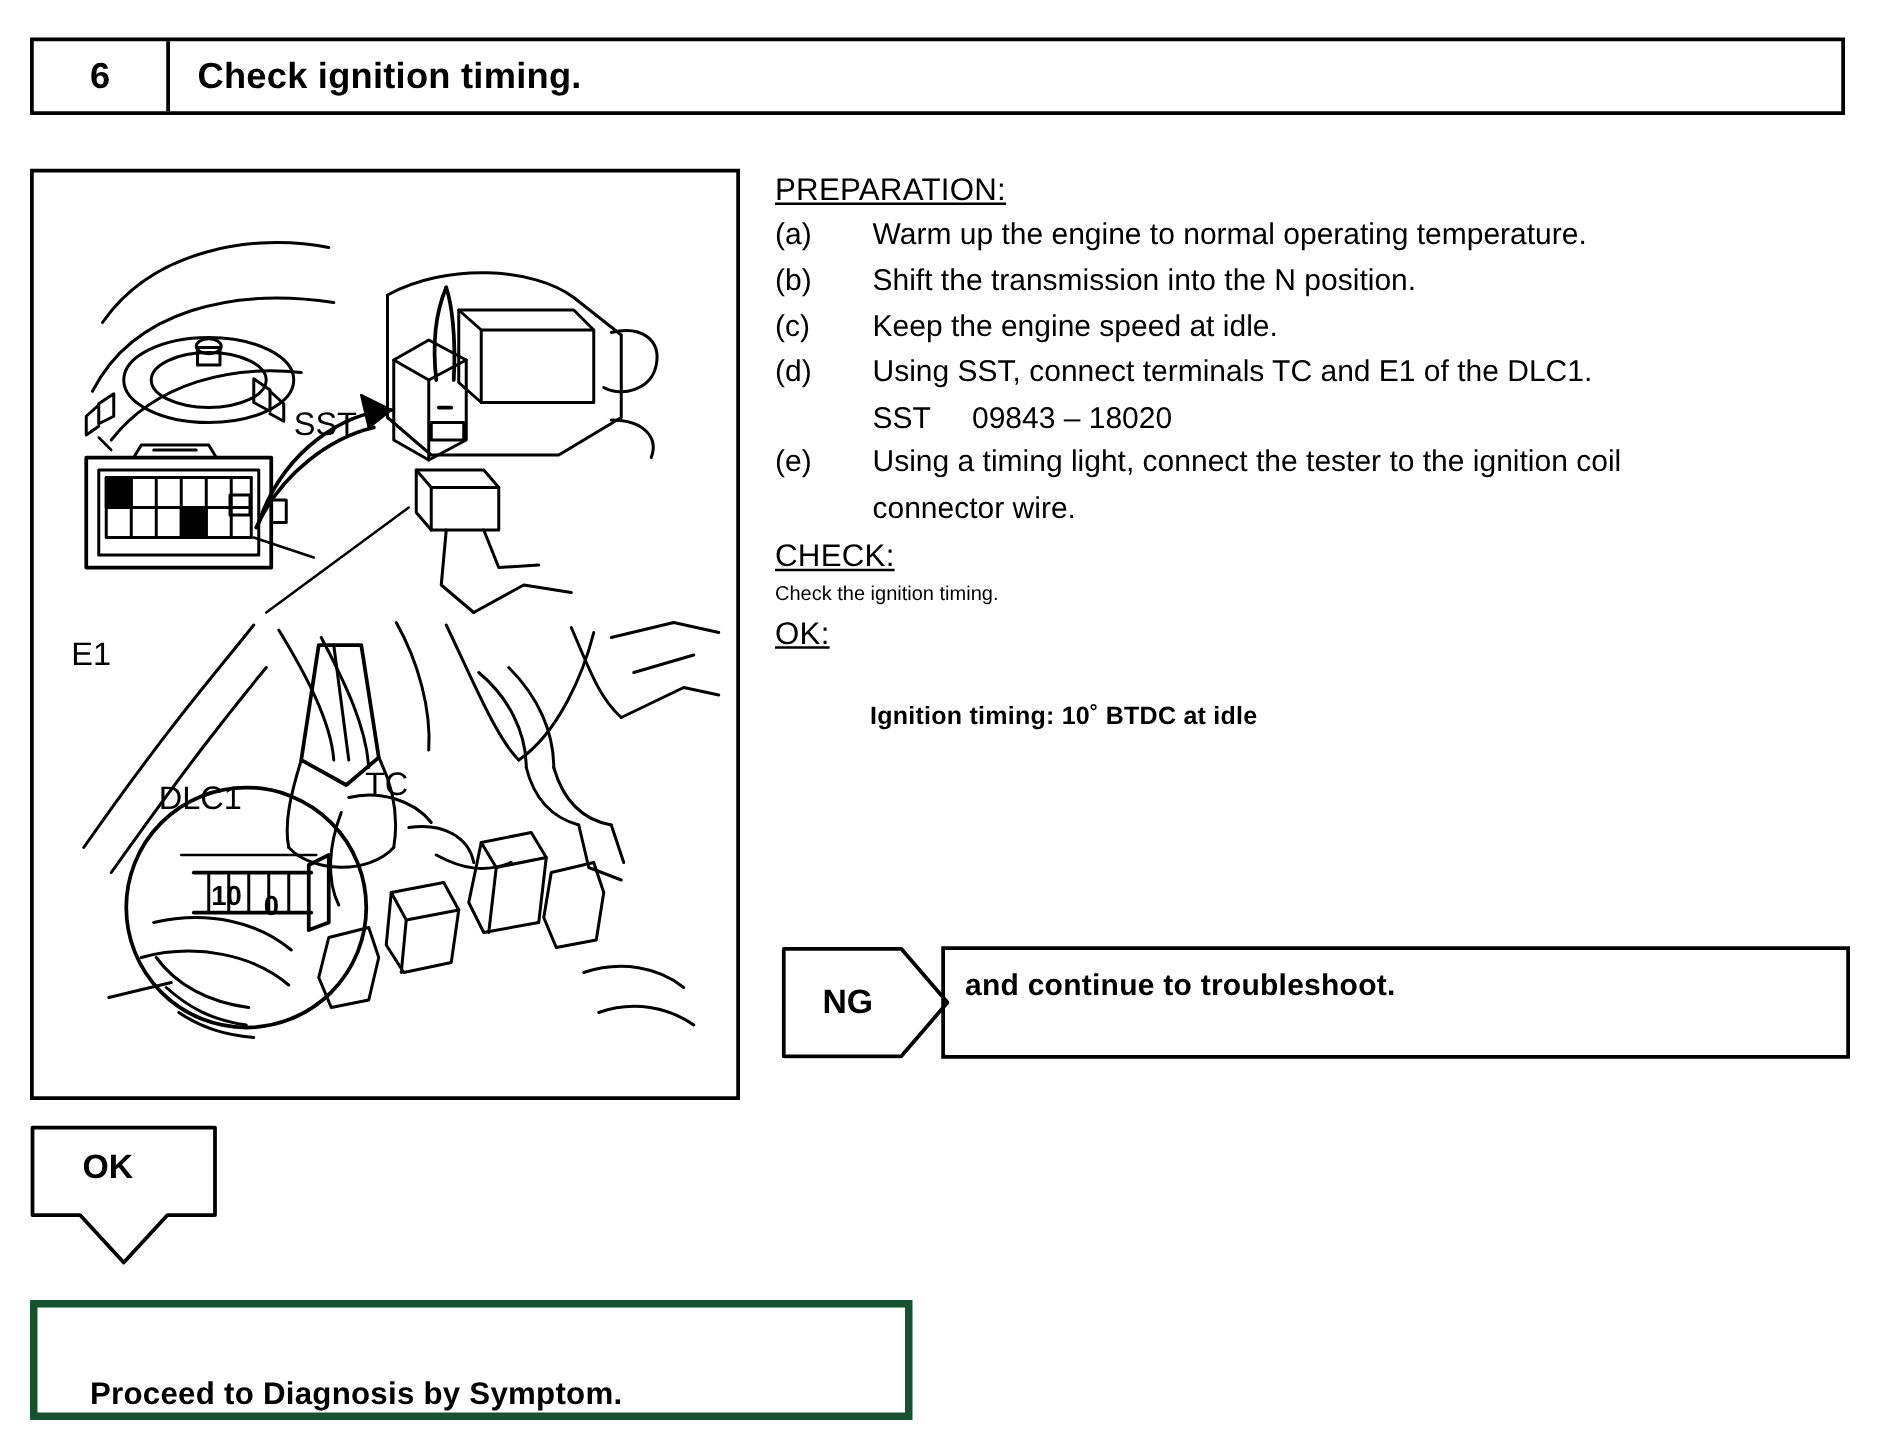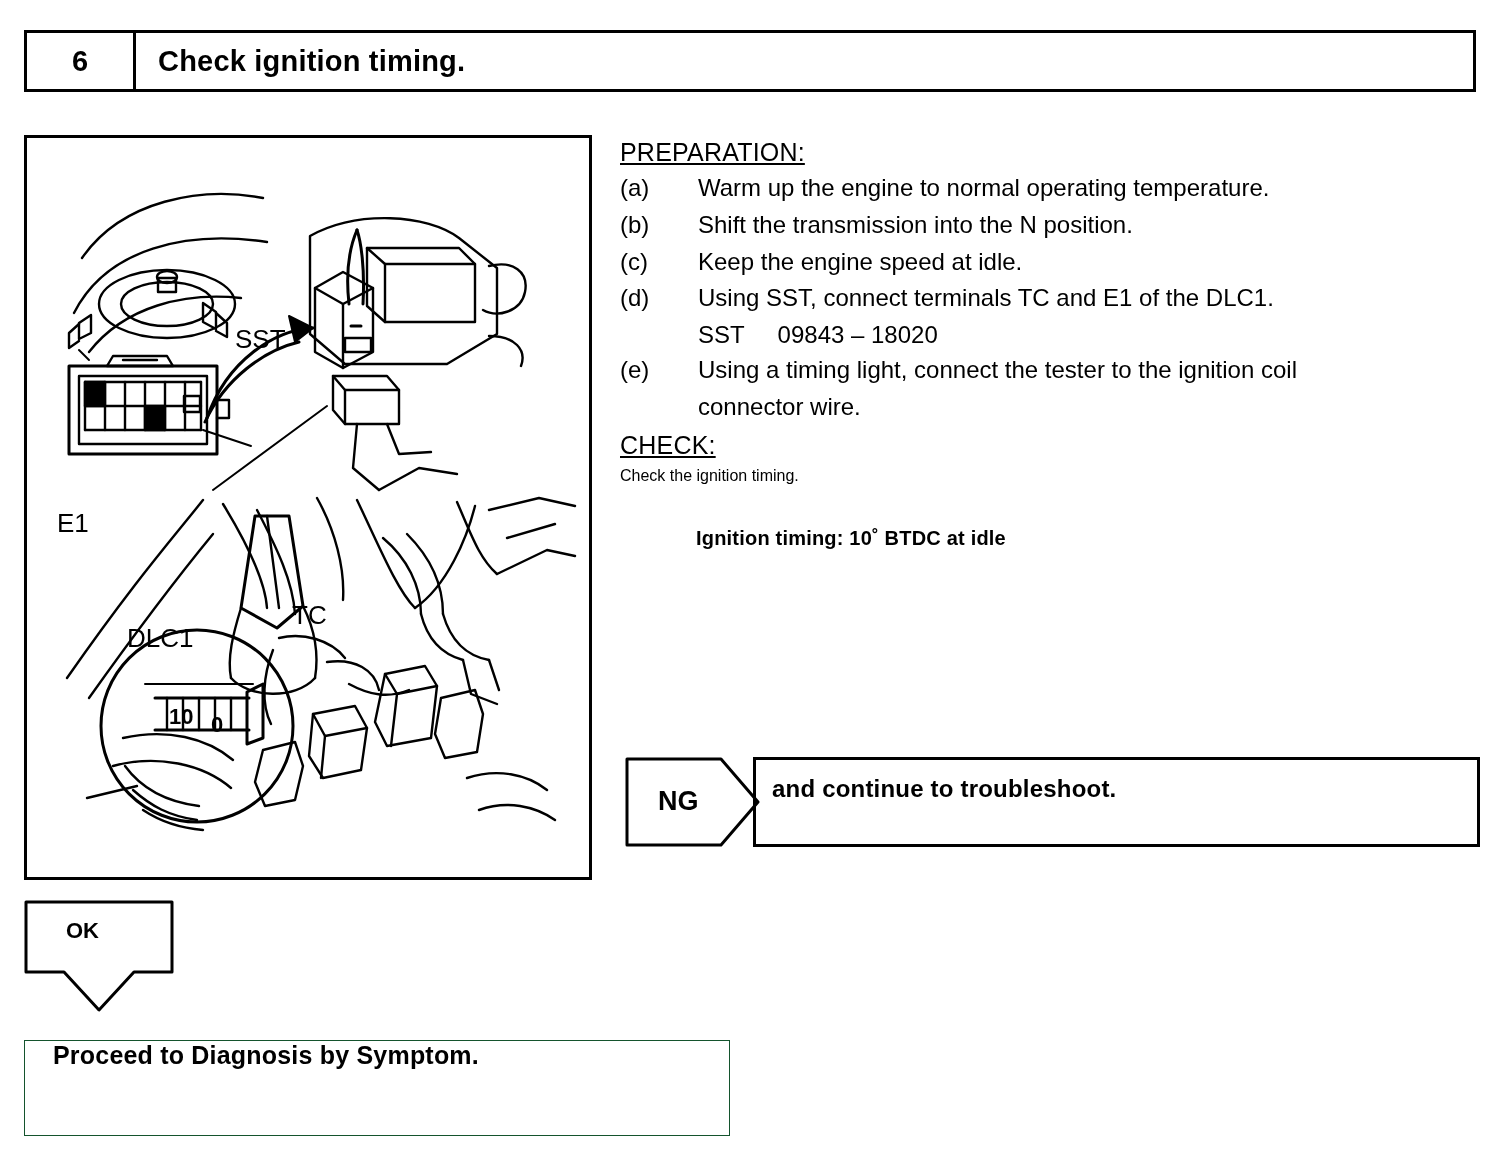--- a/index.html
+++ b/index.html
@@ -167,36 +167,36 @@
     left: 24px;
     top: 900px;
     width: 150px;
     height: 112px;
   }
   .ok-arrow svg { position: absolute; left: 0; top: 0; }
   .ok-arrow .ok-label {
     position: absolute;
     left: 42px;
     top: 18px;
-    font-size: 22px;
+    font-size: 27px;
     font-weight: bold;
   }
 
   
   .final-box {
     position: absolute;
     left: 24px;
     top: 1040px;
     width: 706px;
     height: 96px;
-    border: 1px solid #14532d;
+    border: 6px solid #14532d;
     box-sizing: border-box;
     display: flex;
-    align-items: flex-start;
-    padding-left: 28px;
+    align-items: flex-end;
+    padding-left: 42px;
   }
   .final-box span {
     font-size: 25px;
     font-weight: bold;
     letter-spacing: 0.2px;
   }
 </style>
 </head>
 <body>
 
@@ -321,21 +321,21 @@
       <path d="M118 546 L 226 546" stroke-width="2"></path>
       <path d="M220 554 L 236 546 L 236 600 L 220 606 Z" stroke-width="3"></path>
     </g>
 
     <text x="142" y="586" font-family="Liberation Sans, sans-serif" font-size="22" font-weight="bold">10</text>
     <text x="184" y="594" font-family="Liberation Sans, sans-serif" font-size="22" font-weight="bold">0</text>
   </svg>
 
   <div class="fig-label" style="left:208px; top:146px;">SST</div>
   <div class="fig-label" style="left:30px; top:330px;">E1</div>
-  <div class="fig-label" style="left:265px; top:422px;">TC</div>
+  <div class="fig-label" style="left:265px; top:434px;">TC</div>
   <div class="fig-label" style="left:100px; top:445px;">DLC1</div>
 
 </div>
 
 <div class="text-col">
 
   <div class="heading">PREPARATION:</div>
 
   <div class="prep-list">
     <div class="prep-item">
@@ -358,20 +358,21 @@
     <div class="prep-item">
       <span class="prep-letter">(e)</span>
       <span class="prep-text">Using a timing light, connect the tester to the ignition coil</span>
     </div>
     <div class="cont-line">connector wire.</div>
   </div>
 
   <div class="heading tight">CHECK:</div>
   <div class="plain-line">Check the ignition timing.</div>
 
+  <div class="heading tight">OK:</div>
 
   <div class="spec-line">Ignition timing: 10˚ BTDC at idle</div>
 </div>
 
 <div class="ng-block">
   <div class="ng-tag">
     <svg width="135" height="90" viewBox="0 0 135 90">
       <path d="M2 2 L96 2 L133 45 L96 88 L2 88 Z" fill="#fff" stroke="#000" stroke-width="3" stroke-linejoin="round"></path>
     </svg>
     <span class="ng-label">NG</span>

